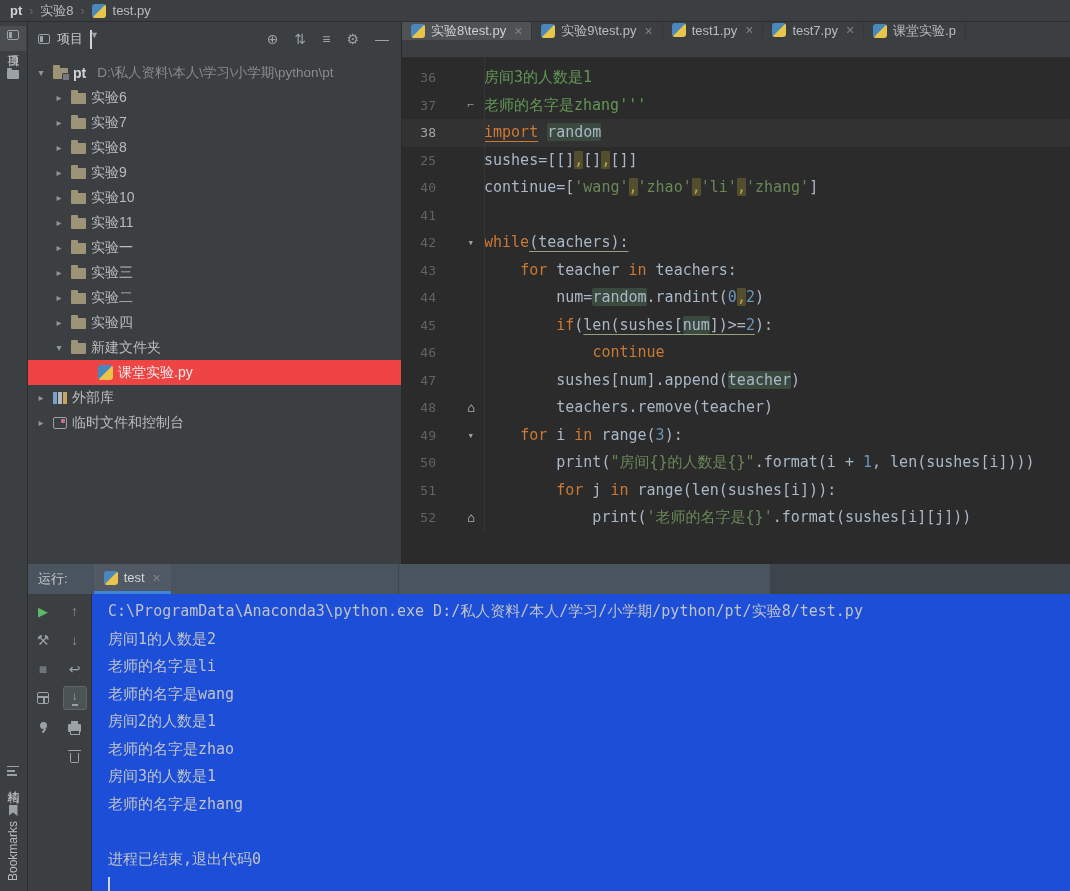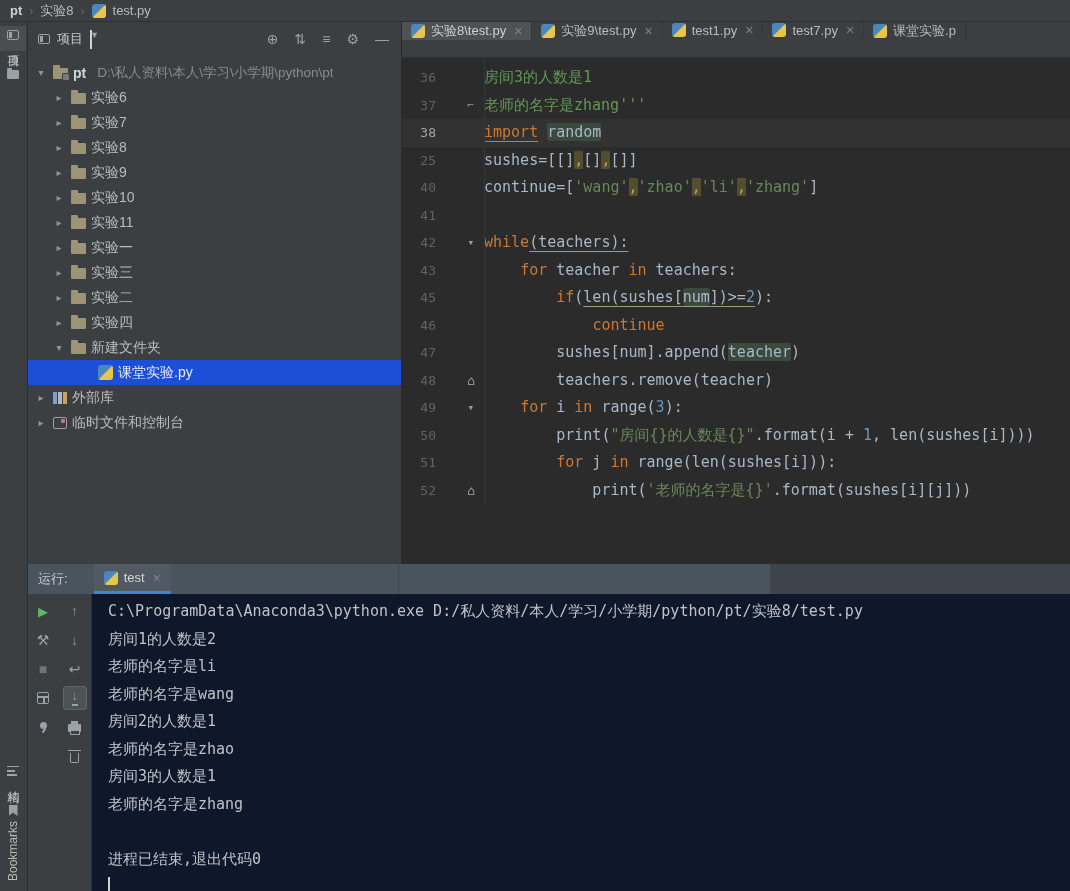--- a/index.html
+++ b/index.html
@@ -31,21 +31,21 @@
   .bmicon{width:9px;height:11px;background:#9aa1a7;clip-path:polygon(0 0,100% 0,100% 100%,50% 68%,0 100%)}
 
   
   #project{position:absolute;left:28px;top:22px;width:374px;height:542px;background:#3c3f41;border-right:1px solid #282b2c;box-sizing:border-box;overflow:hidden;z-index:4}
   .pphdr{height:34px;display:flex;align-items:center;gap:7px;padding:0 12px 0 10px}
   .pphdr .title{font-size:13px;color:#c3c7cb}
   .pphdr .caret{font-size:9px;color:#9aa1a7}
   .ppicons{margin-left:auto;display:flex;gap:16px;color:#9aa1a7;font-size:14px;align-items:center}
   .tree{padding-top:4px}
   .trow{height:25px;display:flex;align-items:center;gap:5px;font-size:14px;color:#bbb;white-space:nowrap}
-  .trow.sel{background:#1d4ed8}
+  .trow.sel{background:#ef4444}
   .trow.sel .tlab{color:#e9ebed}
   .chev{width:14px;text-align:center;color:#8f969c;font-size:10px;flex:none}
   .tic{flex:none}
   .tlab.b{font-weight:bold;color:#d2d5d8}
   .tpath{color:#8a8a8a;margin-left:6px;font-size:13.5px}
   .ic-folder,.ic-folder-root{width:15px;height:11px;background:#9d9478;border-radius:1px;position:relative;margin-top:2px}
   .ic-folder::before,.ic-folder-root::before{content:"";position:absolute;top:-3px;left:0;width:7px;height:3px;background:inherit;border-radius:1px 1px 0 0}
   .ic-folder-root::after{content:"";position:absolute;right:-2px;bottom:-2px;width:6px;height:6px;background:#6d7revent}
   .ic-folder-root::after{content:"";position:absolute;right:-2px;bottom:-2px;width:6px;height:6px;background:#73797d;border:1px solid #3c3f41;border-radius:1px}
   .ic-python{width:15px;height:15px;border-radius:3px;background:linear-gradient(135deg,#4a87bd 49%,#e9c54b 51%)}
@@ -103,21 +103,21 @@
   .ci-layout::before{content:"";position:absolute;left:0;right:0;top:3px;height:1.5px;background:#9aa1a7}
   .ci-layout::after{content:"";position:absolute;top:3px;bottom:0;left:5px;width:1.5px;background:#9aa1a7}
   .ci-pin{position:relative;width:13px;height:13px}
   .ci-pin::before{content:"";position:absolute;left:3px;top:1px;width:7px;height:7px;border-radius:50%;background:#9aa1a7}
   .ci-pin::after{content:"";position:absolute;left:6px;top:7px;width:1.5px;height:5px;background:#9aa1a7;transform:rotate(35deg)}
   .ci-print{position:relative;width:13px;height:8px;background:#9aa1a7;border-radius:1px;margin-top:2px}
   .ci-print::before{content:"";position:absolute;left:3px;top:-3px;width:7px;height:3px;background:#9aa1a7}
   .ci-print::after{content:"";position:absolute;left:2px;bottom:-3px;width:8px;height:3px;background:#3c3f41;border:1px solid #9aa1a7}
   .ci-trash{position:relative;width:9px;height:10px;border:1.5px solid #9aa1a7;border-top:none;border-radius:0 0 2px 2px;box-sizing:border-box;margin-top:3px}
   .ci-trash::before{content:"";position:absolute;left:-3px;top:-3px;width:13px;height:1.5px;background:#9aa1a7}
-  .console{position:absolute;left:64px;right:0;top:0;bottom:0;background:#0f172a;padding:4px 0 0 16px;font-family:"DejaVu Sans Mono","Liberation Mono",monospace;font-size:15px;color:#bfc3c7;overflow:hidden}
+  .console{position:absolute;left:64px;right:0;top:0;bottom:0;background:#1d4ed8;padding:4px 0 0 16px;font-family:"DejaVu Sans Mono","Liberation Mono",monospace;font-size:15px;color:#bfc3c7;overflow:hidden}
   .conline{min-height:27.5px;line-height:27.5px;white-space:pre-wrap}
   .caret{display:inline-block;width:2px;height:19px;background:#cfd3d6;vertical-align:middle}
 </style>
 </head>
 <body>
 
 <div id="app">
 
   <div id="topbar">
     <span class="crumb b">pt</span>
@@ -312,20 +312,25 @@
             <span class="fm">▾</span>
           </span>
           <span class="ctext"><span class="tk kw">while</span><span class="tk t unl">(teachers):</span></span>
         </div>
         <div class="cl">
           <span class="ln">43</span>
           <span class="fold"></span>
           <span class="ctext"><span class="tk t">    </span><span class="tk kw">for</span><span class="tk t"> teacher </span><span class="tk kw">in</span><span class="tk t"> teachers:</span></span>
         </div>
         <div class="cl">
+          <span class="ln">44</span>
+          <span class="fold"></span>
+          <span class="ctext"><span class="tk t">        num=</span><span class="tk t hl">random</span><span class="tk t">.randint(</span><span class="tk num">0</span><span class="tk warn">,</span><span class="tk num">2</span><span class="tk t">)</span></span>
+        </div>
+        <div class="cl">
           <span class="ln">45</span>
           <span class="fold"></span>
           <span class="ctext"><span class="tk t">        </span><span class="tk kw">if</span><span class="tk t">(</span><span class="tk t unl">len(sushes[</span><span class="tk t hl unl">num</span><span class="tk t unl">])&gt;=</span><span class="tk num unl">2</span><span class="tk t">):</span></span>
         </div>
         <div class="cl">
           <span class="ln">46</span>
           <span class="fold"></span>
           <span class="ctext"><span class="tk t">            </span><span class="tk kw">continue</span></span>
         </div>
         <div class="cl">

